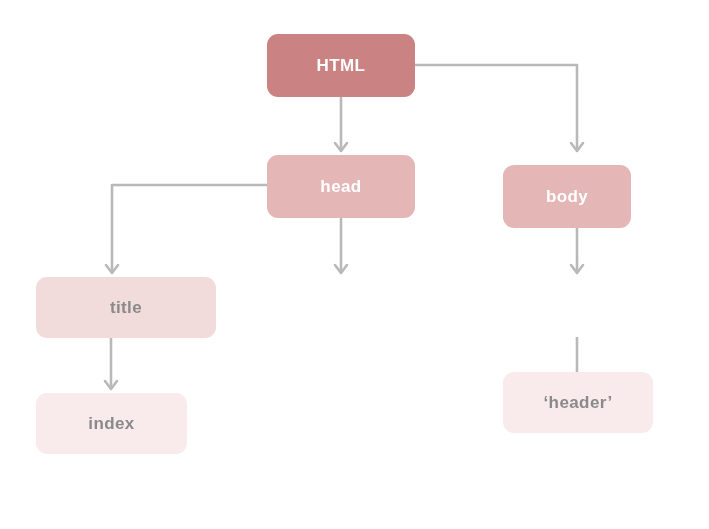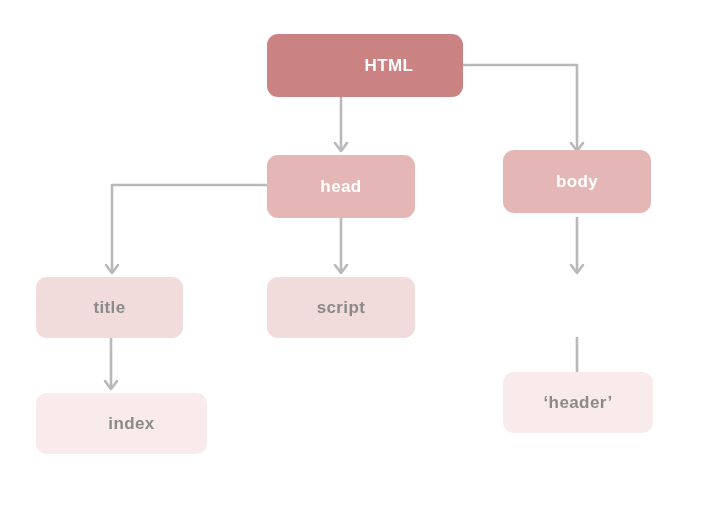--- a/index.html
+++ b/index.html
@@ -53,27 +53,27 @@
     justify-content: center;
     font-weight: bold;
     font-size: 17px;
     letter-spacing: 0.4px;
   }
   .lvl1 { background: var(--lvl1); color: var(--light-text); }
   .lvl2 { background: var(--lvl2); color: var(--light-text); text-align: right; }
   .lvl3 { background: var(--lvl3); color: var(--dark-text); }
   .lvl4 { background: var(--lvl4); color: var(--dark-text); }
 
-  #node-html   { left: 267px; top: 34px;  width: 148px; height: 63px; padding-left: 48px; }
+  #node-html   { left: 267px; top: 34px;  width: 148px; height: 63px; }
   #node-head   { left: 267px; top: 155px; width: 148px; height: 63px; }
-  #node-body   { left: 503px; top: 150px; width: 148px; height: 63px; }
-  #node-title  { left: 36px;  top: 277px; width: 147px; height: 61px; }
+  #node-body   { left: 503px; top: 165px; width: 128px; height: 63px; }
+  #node-title  { left: 36px;  top: 277px; width: 180px; height: 61px; }
   #node-script { left: 267px; top: 277px; width: 148px; height: 61px; }
   #node-h1     { left: 503px; top: 277px; width: 148px; height: 61px; }
-  #node-index  { left: 36px;  top: 393px; width: 151px; height: 61px; padding-left: 20px; }
+  #node-index  { left: 36px;  top: 393px; width: 151px; height: 61px; }
   #node-header { left: 503px; top: 372px; width: 150px; height: 61px; }
 </style>
 </head>
 <body>
 
 <div class="canvas">
 
   <svg class="edges" width="709" height="529" viewBox="0 0 709 529" xmlns="http://www.w3.org/2000/svg">
     <defs>
       <marker id="arrow" markerWidth="18" markerHeight="18" refX="11" refY="8" orient="auto" markerUnits="userSpaceOnUse">
@@ -98,23 +98,20 @@
   </div>
 
   <div class="node lvl2" id="node-body">
     <span>body</span>
   </div>
 
   <div class="node lvl3" id="node-title">
     <span>title</span>
   </div>
 
-  <div class="node lvl3" id="node-script">
-    <span>script</span>
-  </div>
 
 
   <div class="node lvl4" id="node-index">
     <span>index</span>
   </div>
 
   <div class="node lvl4" id="node-header">
     <span>‘header’</span>
   </div>
 

